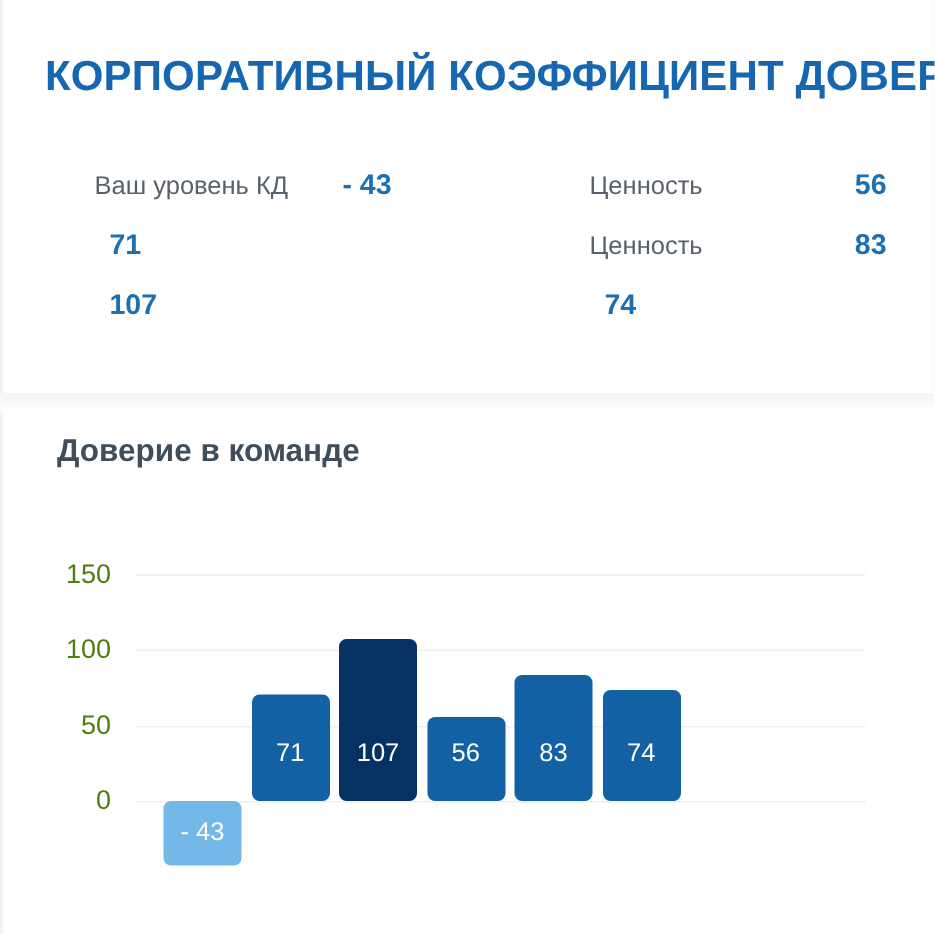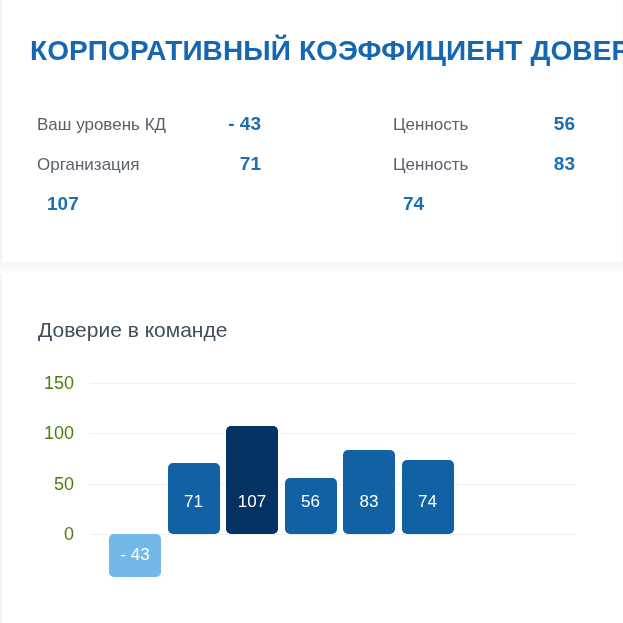--- a/index.html
+++ b/index.html
@@ -45,22 +45,22 @@
     position: absolute;
     left: 0;
     top: 113px;
     width: 623px;
     display: flex;
   }
   .stats-col {
     width: 311px;
     box-sizing: border-box;
   }
-  .stats-col.left  { padding-left: 35px;  padding-right: 52px; }
-  .stats-col.right { padding-left: 80px;  padding-right: 49px; }
+  .stats-col.left  { padding-left: 61px;  padding-right: 52px; }
+  .stats-col.right { padding-left: 80px;  padding-right: 33px; }
 
   .stat-row {
     display: flex;
     align-items: baseline;
     justify-content: space-between;
     height: 40px;
   }
   .stat-label {
     font-size: 17px;
     color: #59616b;
@@ -91,23 +91,23 @@
     width: 623px;
     height: 349px;
     background: #ffffff;
     border-left: 2px solid #f1f3f6;
     box-sizing: border-box;
   }
 
   .chart-title {
     position: absolute;
     left: 36px;
-    top: 44px;
+    top: 15px;
     font-size: 21px;
-    font-weight: 400;
+    font-weight: 700;
     color: #3e4e5c;
     white-space: nowrap;
   }
 
   
   .plot {
     position: absolute;
     left: 0;
     top: 0;
     width: 623px;
@@ -164,21 +164,20 @@
   <div class="page-title">КОРПОРАТИВНЫЙ КОЭФФИЦИЕНТ ДОВЕРИЯ</div>
 
   <div class="stats-grid">
 
     <div class="stats-col left">
       <div class="stat-row">
         <span class="stat-label">Ваш уровень КД</span>
         <span class="stat-value">- 43</span>
       </div>
       <div class="stat-row">
-        <span class="stat-label">Организация</span>
         <span class="stat-value">71</span>
       </div>
       <div class="stat-row">
         <span class="stat-value">107</span>
       </div>
     </div>
 
     <div class="stats-col right">
       <div class="stat-row">
         <span class="stat-label">Ценность</span>

